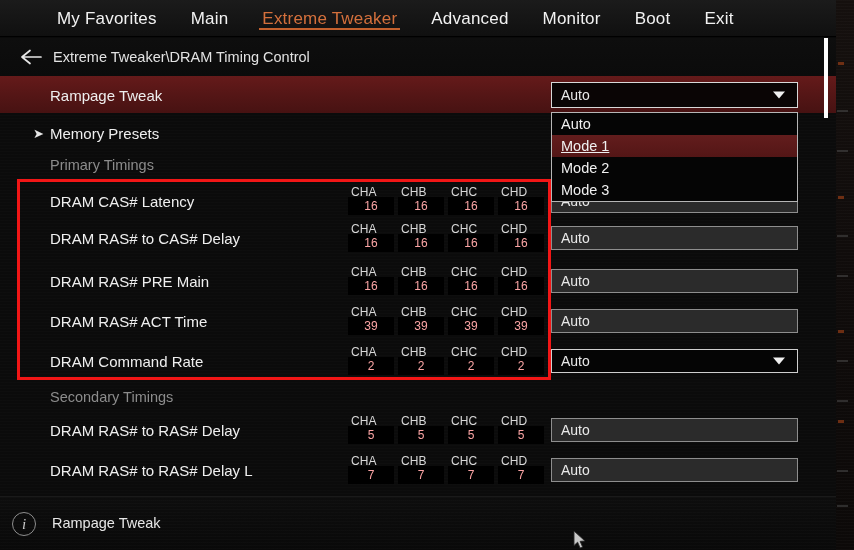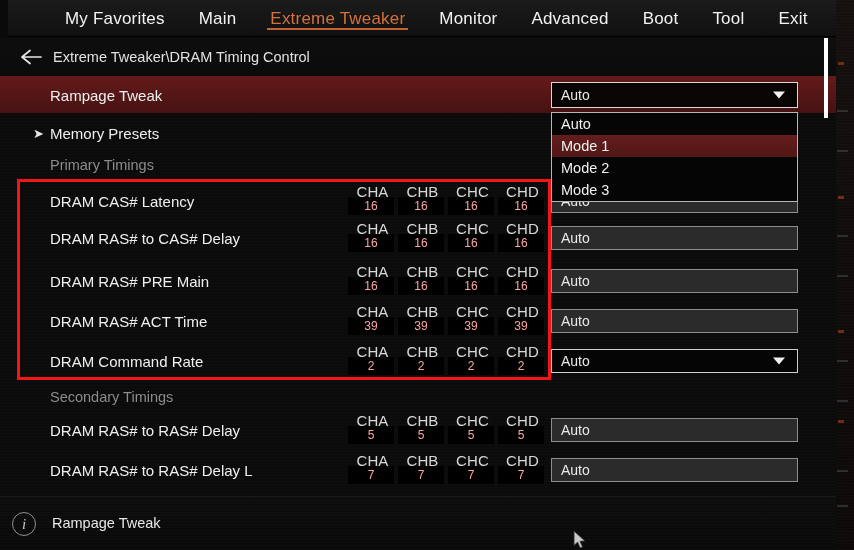--- a/index.html
+++ b/index.html
@@ -46,21 +46,20 @@
   .menubar {
     position: absolute; left: 0; top: 0;
     width: 836px; height: 37px;
     background: linear-gradient(180deg,#1b1b1b 0%, #151515 55%, #101010 100%);
     border-bottom: 1px solid #000;
     display: flex;
     align-items: center;
     padding-left: 40px;
     box-sizing: border-box;
     gap: 0px;
-    margin-left: 8px;
   }
   .menu-item {
     position: relative;
     font-size: 17px;
     letter-spacing: .2px;
     color: #f2f2f2;
     padding: 0 17px;
     line-height: 37px;
     white-space: nowrap;
     cursor: default;
@@ -160,26 +159,25 @@
     left: 348px;
     top: 50%;
     transform: translateY(-50%);
     display: flex;
     gap: 4px;
   }
   .chan {
     width: 46px;
   }
   .chan-name {
-    font-size: 15px;
+    font-size: 12px;
     color: #d8d8d8;
     line-height: 10px;
     padding-left: 3px;
     letter-spacing: .1px;
-    text-align: center;
   }
   .chan-val {
     background: #000;
     border: 1px solid #000;
     height: 16px;
     line-height: 16px;
     text-align: center;
     font-size: 12px;
     color: #fca5a5;
   }
@@ -235,20 +233,21 @@
   .dd-item {
     height: 22px;
     line-height: 22px;
     font-size: 14.5px;
     color: #f0f0f0;
     padding-left: 9px;
     box-sizing: border-box;
   }
   .dd-item.sel {
     background: linear-gradient(180deg,#631d1d 0%, #531616 100%);
+    text-decoration: underline;
   }
 
   
   .annot-box {
     position: absolute;
     left: 17px; top: 179px;
     width: 534px; height: 201px;
     border: 3px solid #f21616;
     box-sizing: border-box;
     z-index: 60;
@@ -315,24 +314,23 @@
 </style>
 </head>
 <body>
 
 <div id="root">
 
   <div class="menubar" id="menubar">
       <div class="menu-item">My Favorites</div>
       <div class="menu-item">Main</div>
       <div class="menu-item active">Extreme Tweaker</div>
+      <div class="menu-item">Advanced</div>
       <div class="menu-item">Monitor</div>
-      <div class="menu-item">Advanced</div>
       <div class="menu-item">Boot</div>
-      <div class="menu-item">Tool</div>
       <div class="menu-item">Exit</div>
     </div>
 
   <div class="breadcrumb">
     <div class="back-arrow">
       <svg width="22" height="18" viewBox="0 0 22 18">
         <path d="M2 9 L10 2.5 M2 9 L10 15.5 M2 9 L21 9" stroke="#e6e6e6" stroke-width="1.7" fill="none" stroke-linecap="round"></path>
       </svg>
     </div>
     <div class="breadcrumb-text">Extreme Tweaker\DRAM Timing Control</div>

